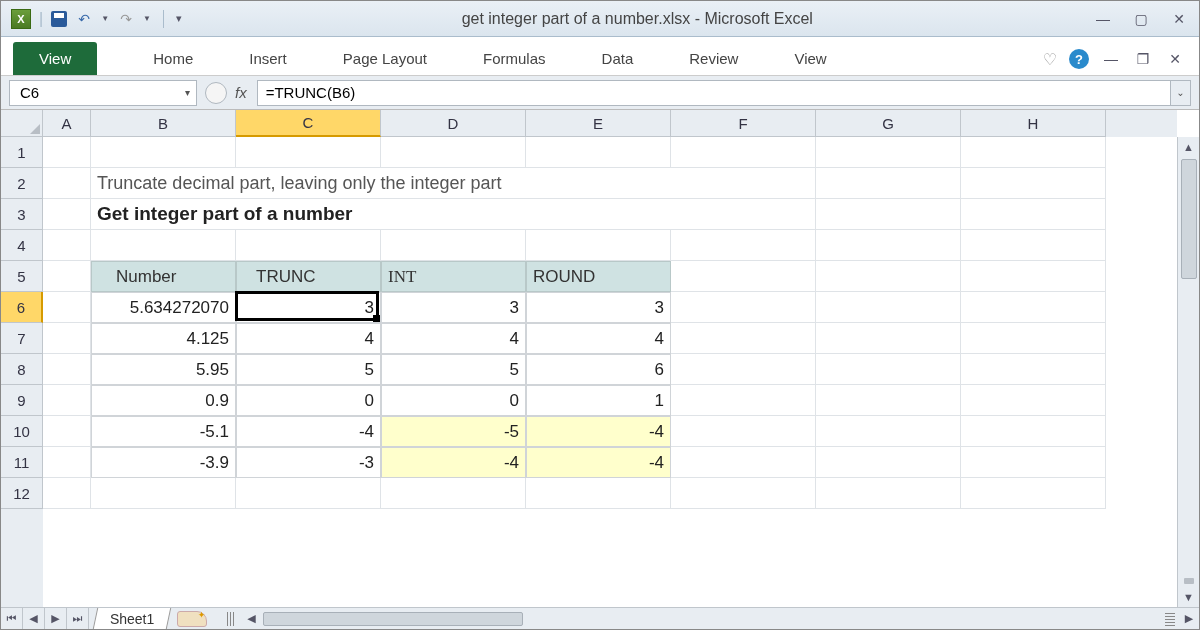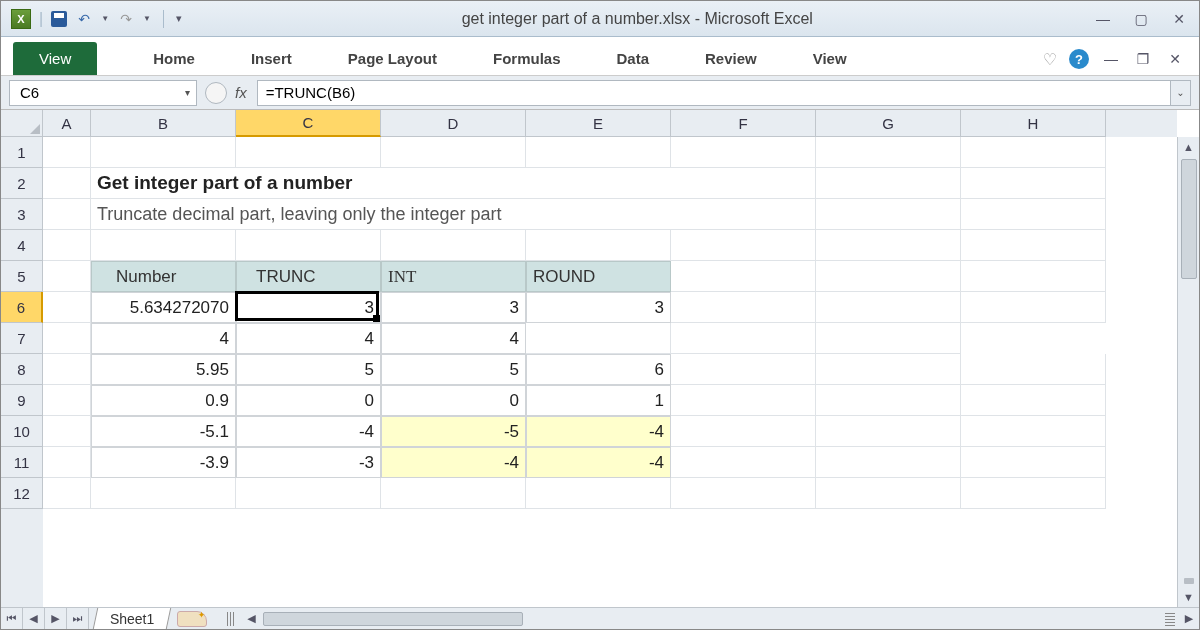--- a/index.html
+++ b/index.html
@@ -16,21 +16,21 @@
 .redo { color:#999; }
 .qat-sep { width:1px; height:18px; background:#aabccc; margin:0 4px; }
 .dropdown-tiny { font-size:8px; color:#556; }
 .titletext { flex:1; text-align:center; font-size:16px; color:#444; font-weight:400; }
 .winbtns { display:flex; gap:18px; align-items:center; }
 .winbtn { width:20px; height:16px; display:flex; align-items:center; justify-content:center; color:#556; font-size:14px; }
 
 
 .ribbon { height:39px; background:#fff; border-bottom:1px solid #ccc; display:flex; align-items:flex-end; padding-left:12px; gap:0; }
 .filetab { background:#1e6b3a; color:#fff; padding:8px 26px 8px 26px; font-size:15px; border-radius:3px 3px 0 0; margin-right:28px; }
-.rtab { padding:8px 28px; font-size:15px; color:#444; cursor:pointer;font-weight:bold; }
+.rtab { padding:8px 28px; font-size:15px; color:#444; cursor:pointer; }
 .ribbon-right { margin-left:auto; display:flex; align-items:center; gap:12px; padding-right:14px; padding-bottom:6px; }
 .help-circle { width:20px; height:20px; background:#2a8acc; border-radius:50%; color:#fff; display:flex; align-items:center; justify-content:center; font-size:13px; font-weight:bold; }
 .heart { color:#999; font-size:16px; }
 
 
 .fbar { height:34px; background:#e8edf2; border-bottom:1px solid #bbb; display:flex; align-items:center; padding:4px 8px; gap:0; }
 .namebox { width:188px; height:26px; background:#fff; border:1px solid #b0b8c0; display:flex; align-items:center; padding:0 10px; font-size:15px; position:relative; }
 .namebox::after { content:"▾"; position:absolute; right:6px; color:#555; font-size:10px; }
 .fx-circle { width:22px; height:22px; border:1px solid #b0b8c0; border-radius:50%; margin:0 8px; background:#f5f5f5; }
 .fxlabel { font-style:italic; font-size:15px; color:#555; margin-right:10px; }
@@ -167,28 +167,28 @@
           <div class="cell " style="width: 145px;"></div>
           <div class="cell " style="width: 145px;"></div>
           <div class="cell " style="width: 145px;"></div>
           <div class="cell " style="width: 145px;"></div>
           <div class="cell " style="width: 145px;"></div>
           <div class="cell " style="width: 145px;"></div>
           <div class="cell " style="width: 145px;"></div>
         </div>
         <div class="row">
           <div class="cell " style="width: 48px;"></div>
+          <div class="cell sub-cell" style="width: 580px; border-right: none;">Truncate decimal part, leaving only the integer part</div>
+          <div class="cell " style="width: 145px;"></div>
+          <div class="cell " style="width: 145px;"></div>
+          <div class="cell " style="width: 145px;"></div>
+        </div>
+        <div class="row">
+          <div class="cell " style="width: 48px;"></div>
           <div class="cell title-cell" style="width: 580px; border-right: none;">Get integer part of a number</div>
-          <div class="cell " style="width: 145px;"></div>
-          <div class="cell " style="width: 145px;"></div>
-          <div class="cell " style="width: 145px;"></div>
-        </div>
-        <div class="row">
-          <div class="cell " style="width: 48px;"></div>
-          <div class="cell sub-cell" style="width: 580px; border-right: none;">Truncate decimal part, leaving only the integer part</div>
           <div class="cell " style="width: 145px;"></div>
           <div class="cell " style="width: 145px;"></div>
           <div class="cell " style="width: 145px;"></div>
         </div>
         <div class="row">
           <div class="cell " style="width: 48px;"></div>
           <div class="cell " style="width: 145px;"></div>
           <div class="cell " style="width: 145px;"></div>
           <div class="cell " style="width: 145px;"></div>
           <div class="cell " style="width: 145px;"></div>
@@ -211,20 +211,21 @@
           <div class="cell td" style="width: 145px;">5.634272070</div>
           <div class="cell td" style="width: 145px;">3</div>
           <div class="cell td" style="width: 145px;">3</div>
           <div class="cell td" style="width: 145px;">3</div>
           <div class="cell " style="width: 145px;"></div>
           <div class="cell " style="width: 145px;"></div>
           <div class="cell " style="width: 145px;"></div>
         </div>
         <div class="row">
           <div class="cell " style="width: 48px;"></div>
+          <div class="cell td" style="width: 145px;">4.125</div>
           <div class="cell td" style="width: 145px;">4</div>
           <div class="cell td" style="width: 145px;">4</div>
           <div class="cell td" style="width: 145px;">4</div>
           <div class="cell " style="width: 145px;"></div>
           <div class="cell " style="width: 145px;"></div>
           <div class="cell " style="width: 145px;"></div>
         </div>
         <div class="row">
           <div class="cell " style="width: 48px;"></div>
           <div class="cell td" style="width: 145px;">5.95</div>

